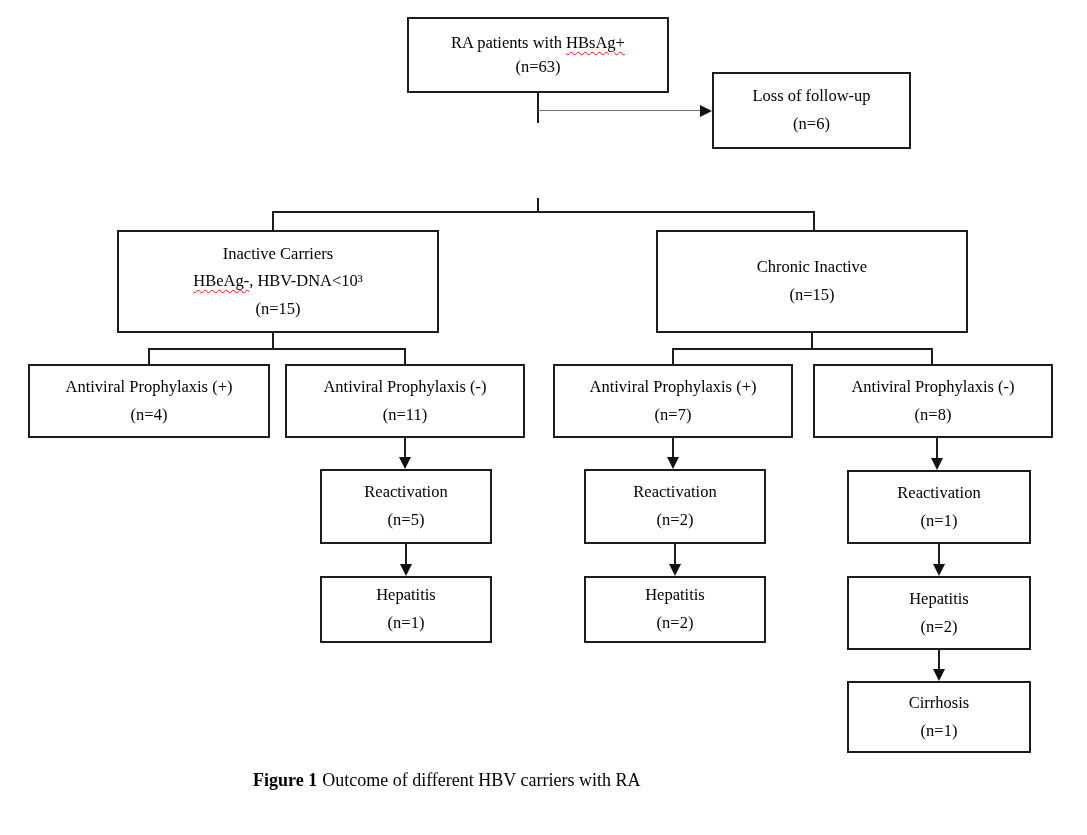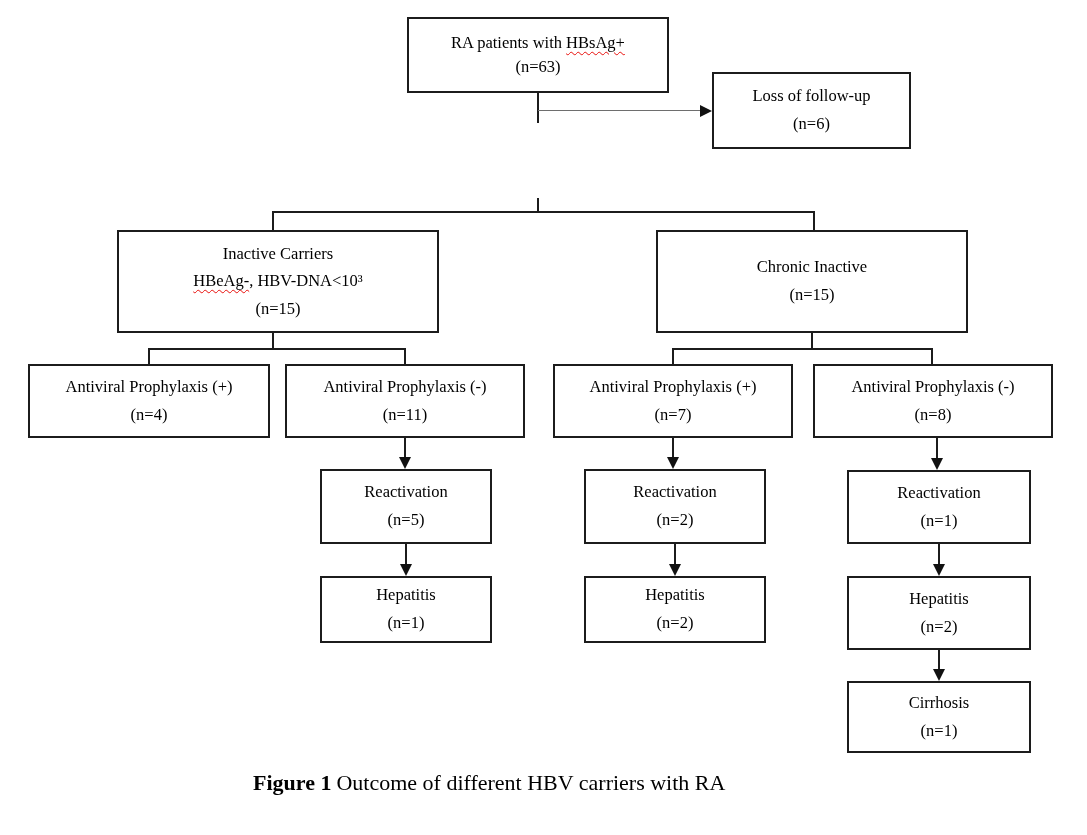--- a/index.html
+++ b/index.html
@@ -29,21 +29,21 @@
   .ah-down{
     position:absolute;width:0;height:0;
     border-left:6px solid transparent;border-right:6px solid transparent;
     border-top:12px solid #111111;
   }
   .ah-right{
     position:absolute;width:0;height:0;
     border-top:6px solid transparent;border-bottom:6px solid transparent;
     border-left:12px solid #111111;
   }
-  .caption{position:absolute;font-size:22px;white-space:nowrap;}
+  .caption{position:absolute;font-size:18px;white-space:nowrap;}
   .caption .cap-label{font-weight:bold;margin-right:5px;}
 </style>
 </head>
 <body>
 
 <div class="stage">
 
   <div class="vline" style="left:537px;top:93px;height:30px;"></div>
   <div class="thinline" style="left:538px;top:110px;width:163px;"></div>
   <div class="ah-right" style="left:700px;top:105px;"></div>

